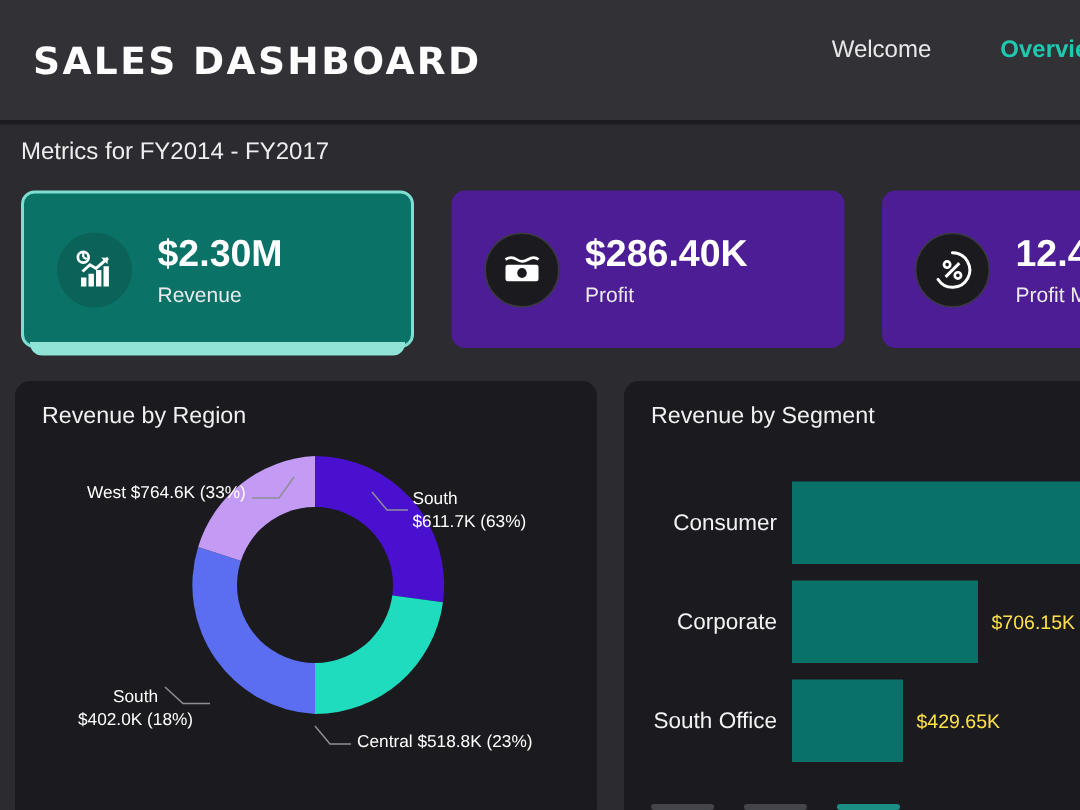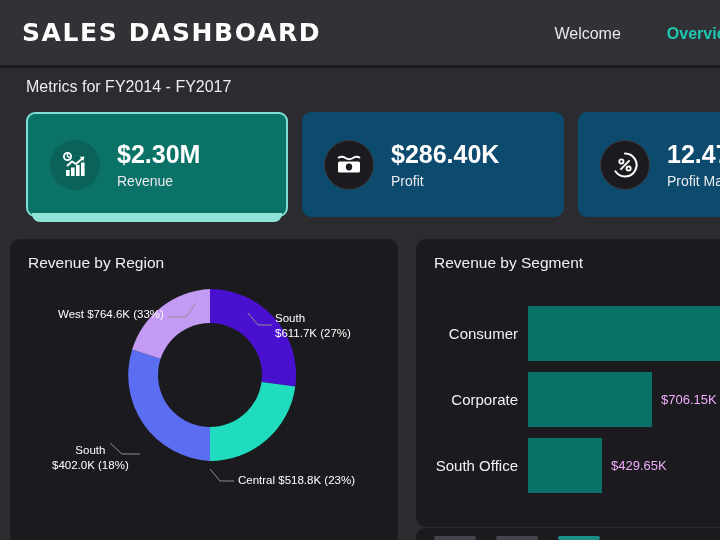--- a/index.html
+++ b/index.html
@@ -16,21 +16,21 @@
     position: relative;
     width: 720px;
     height: 540px;
     background: #2b2b30;
     overflow: hidden;
   }
 
   
   .header {
     position: relative;
-    height: 68px;
+    height: 83px;
     background: #313136;
     display: flex;
     align-items: center;
     padding: 0 0 0 22px;
     border-bottom: 3px solid #1c1c20;
   }
   .brand {
     font-size: 25px;
     letter-spacing: 1.6px;
     font-weight: 700;
@@ -53,39 +53,39 @@
     color: #e8e8ea;
     white-space: nowrap;
   }
   .nav-item.active {
     color: #1ec9b0;
     font-weight: 700;
   }
 
   
   .metrics-wrap {
-    padding: 10px 0 0 26px;
+    padding: 10px 0 0 14px;
   }
   .metrics-title {
     font-size: 16px;
     color: #ededef;
     margin-bottom: 11px;
     white-space: nowrap;
   }
   .cards {
     display: flex;
-    gap: 14px;
+    gap: 25px;
     margin-top: 16px;
   }
   .card {
     position: relative;
     width: 262px;
     height: 105px;
     flex: 0 0 262px;
-    background: #0c4a6e;
+    background: #4c1d95;
     border-radius: 9px;
     display: flex;
     align-items: center;
     padding-left: 22px;
     gap: 17px;
   }
   .card.selected {
     background: #0b7268;
     border: 2px solid #7fded2;
   }
@@ -182,21 +182,21 @@
     font-size: 15px;
     color: #f2f2f4;
     white-space: nowrap;
   }
   .bar-fill {
     height: 55px;
     background: #0a7168;
   }
   .bar-value {
     font-size: 13px;
-    color: #f0abfc;
+    color: #fde047;
     margin-left: 9px;
     white-space: nowrap;
   }
 
   
   .bottom-strip {
     position: absolute;
     left: 0; top: 528px;
     width: 720px; height: 12px;
   }
@@ -310,21 +310,21 @@
         <svg class="leader" style="left:0;top:0;width:388px;height:254px">
           <polyline points="158,58 176,58 186,44"></polyline>
           <polyline points="262,66 248,66 238,54"></polyline>
           <polyline points="130,195 112,195 100,184"></polyline>
           <polyline points="224,222 210,222 200,210"></polyline>
         </svg>
 
         <div class="dlabel dlabel-west">West $764.6K (33%)</div>
         <div class="dlabel dlabel-east">
           <div>South</div>
-          <div>$611.7K (27%)</div>
+          <div>$611.7K (63%)</div>
         </div>
         <div class="dlabel dlabel-south">
           <div style="">South</div>
           <div>$402.0K (18%)</div>
         </div>
         <div class="dlabel dlabel-central">Central $518.8K (23%)</div>
       </div>
     </div>
 
     <div class="panel panel-bars">

